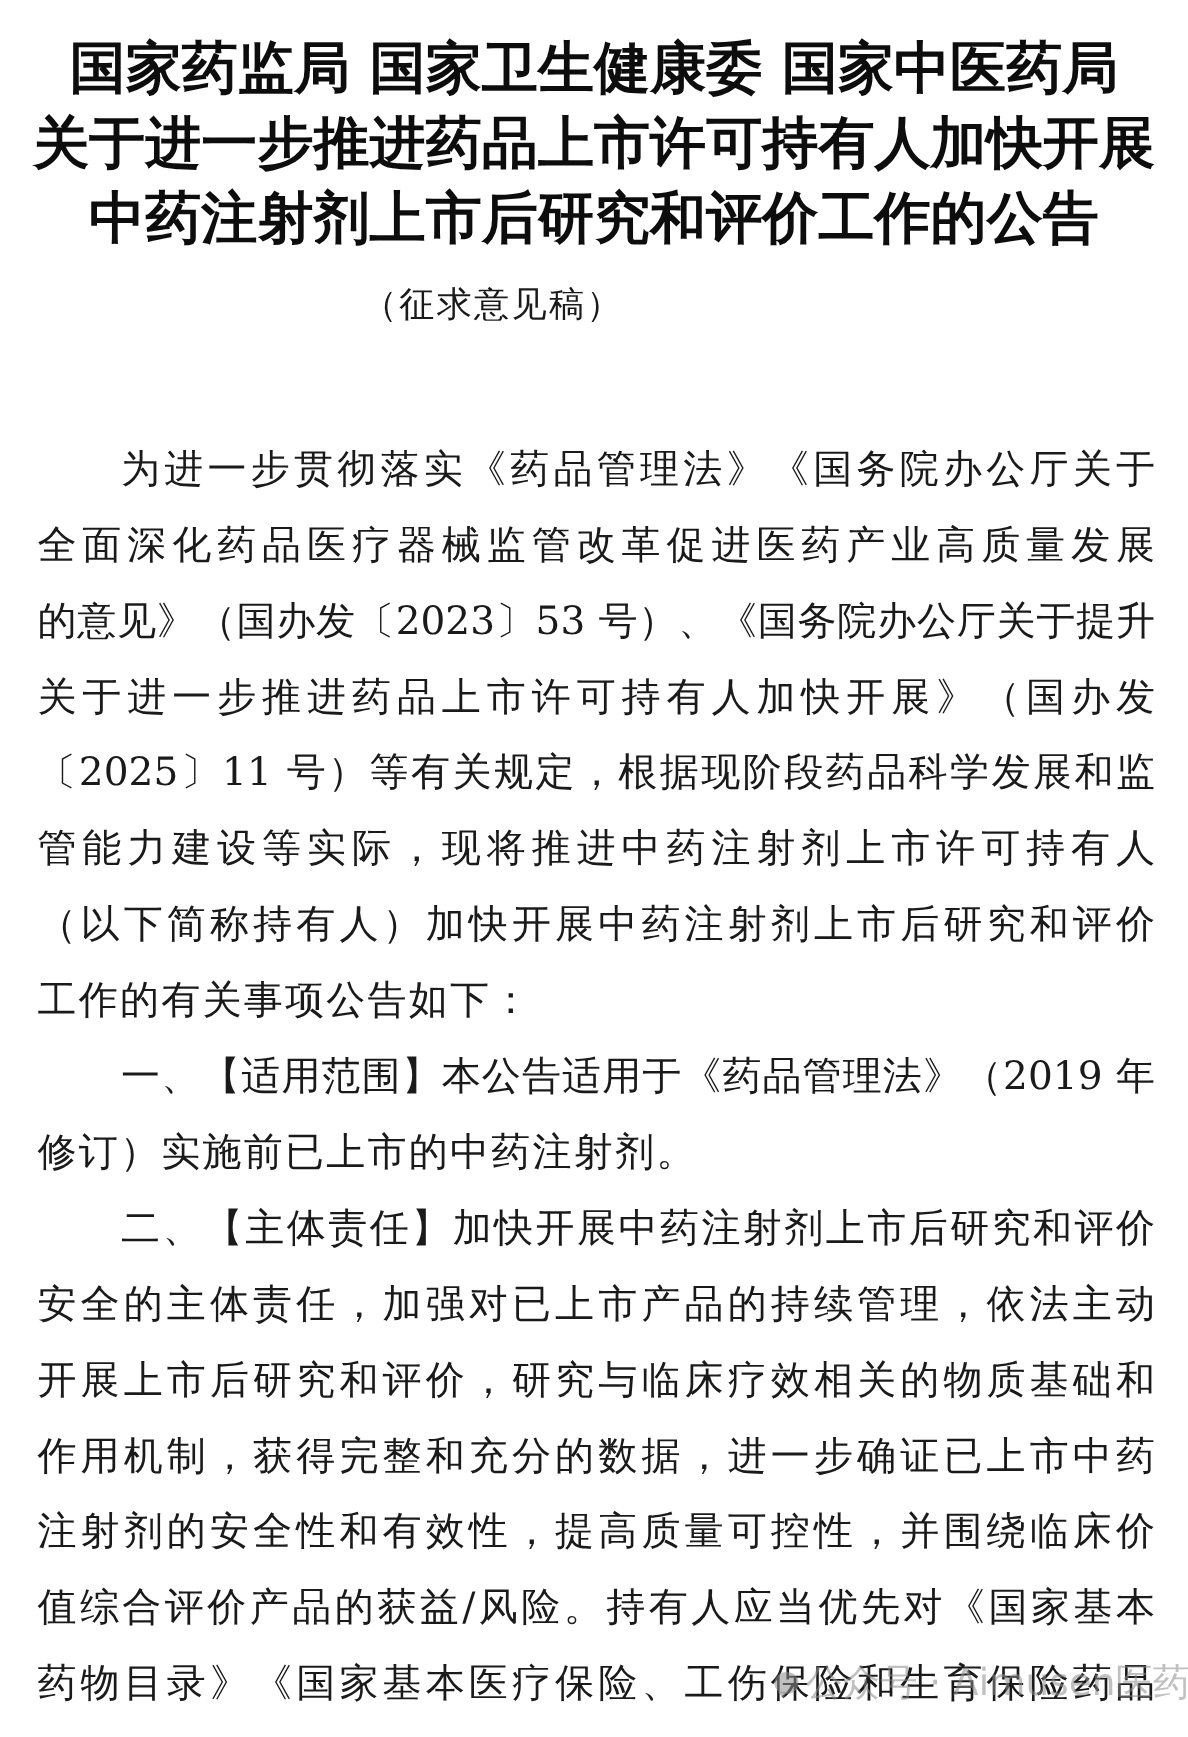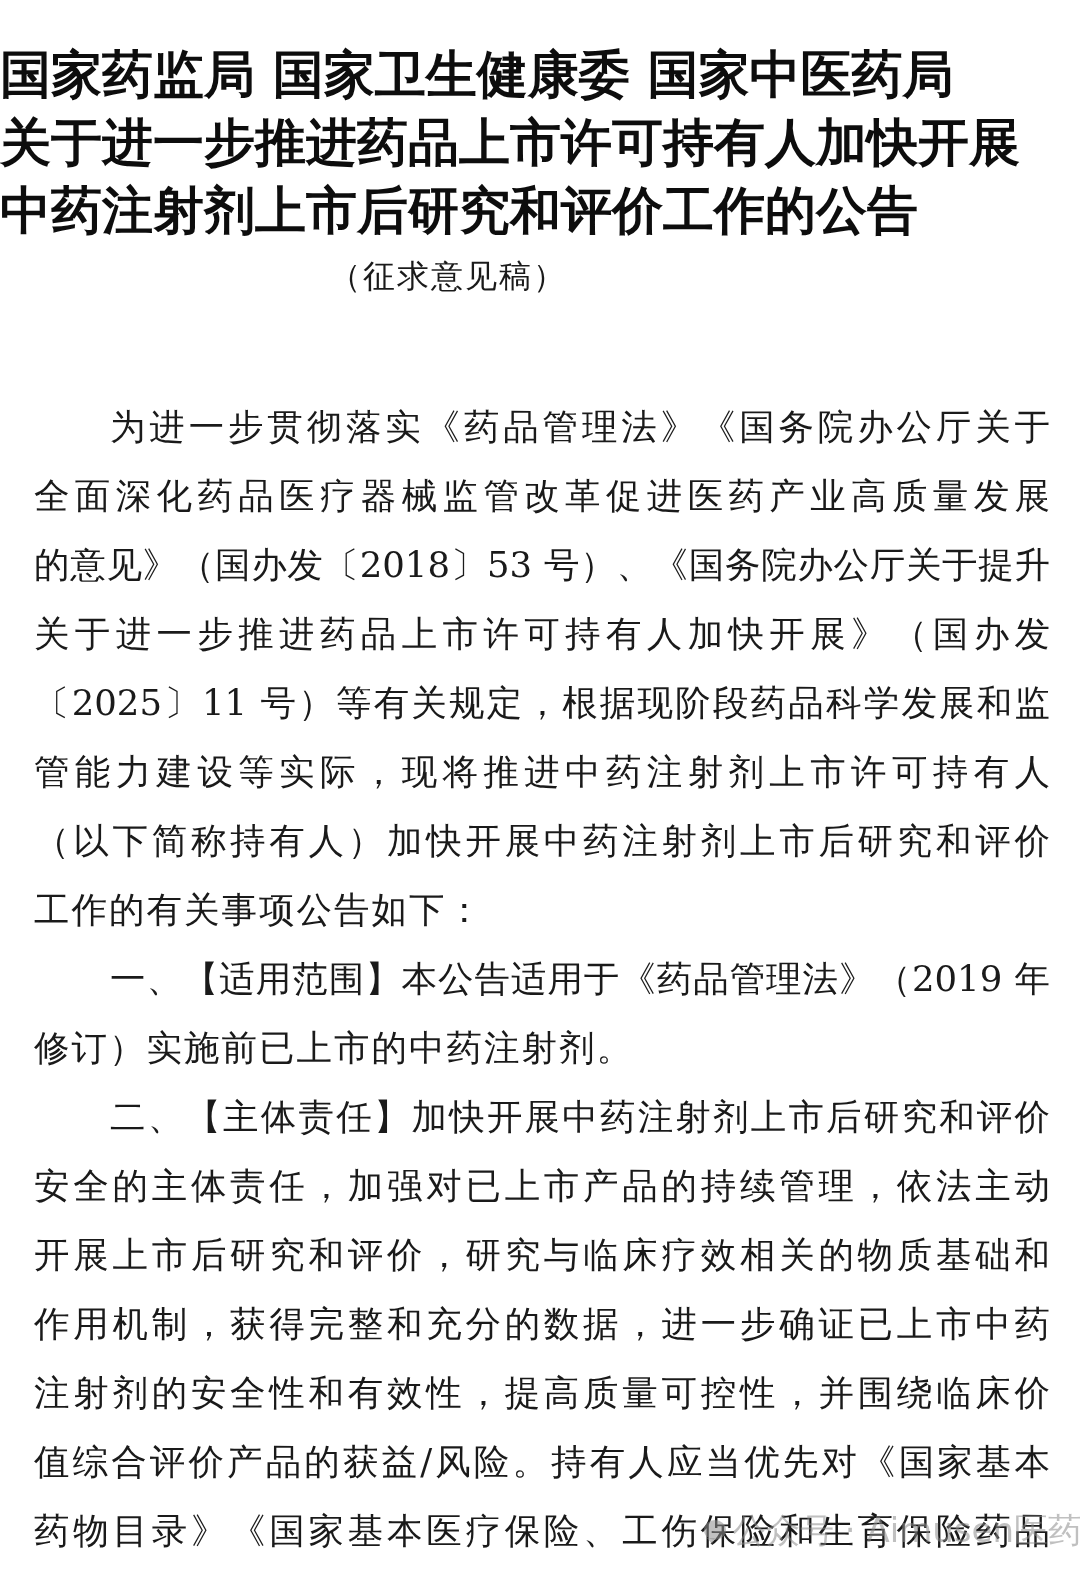--- a/index.html
+++ b/index.html
@@ -7,22 +7,23 @@
       width: 1080px;
       height: 1579px;
       overflow: hidden;
       position: relative;
       color: #111111;
       font-family: "DejaVu Serif", "Liberation Serif", serif;
     }
     .title-block {
       position: absolute;
       left: 0;
-      top: 40px;
+      top: 28px;
       width: 1080px;
+      text-align: center;
     }
     .title-line {
       font-family: "DejaVu Serif", "Liberation Serif", serif;
       font-weight: bold;
       font-size: 51px;
       line-height: 68px;
       letter-spacing: 0px;
       white-space: nowrap;
       color: #0d0d0d;
     }
@@ -95,21 +96,21 @@
   <div class="title-line">国家药监局  国家卫生健康委  国家中医药局</div>
   <div class="title-line">关于进一步推进药品上市许可持有人加快开展</div>
   <div class="title-line">中药注射剂上市后研究和评价工作的公告</div>
 </div>
 
 <div class="subtitle">（征求意见稿）</div>
 
 <div class="body-text">
   <div class="line indent">为进一步贯彻落实《药品管理法》《国务院办公厅关于</div>
   <div class="line">全面深化药品医疗器械监管改革促进医药产业高质量发展</div>
-  <div class="line">的意见》（国办发〔2018〕53 号）、《国务院办公厅关于提升</div>
+  <div class="line">的意见》（国办发〔2023〕53 号）、《国务院办公厅关于提升</div>
   <div class="line">关于进一步推进药品上市许可持有人加快开展》（国办发</div>
   <div class="line">〔2025〕11 号）等有关规定，根据现阶段药品科学发展和监</div>
   <div class="line">管能力建设等实际，现将推进中药注射剂上市许可持有人</div>
   <div class="line">（以下简称持有人）加快开展中药注射剂上市后研究和评价</div>
   <div class="line last">工作的有关事项公告如下：</div>
   <div class="line indent">一、【适用范围】本公告适用于《药品管理法》（2019 年</div>
   <div class="line last">修订）实施前已上市的中药注射剂。</div>
   <div class="line indent">二、【主体责任】加快开展中药注射剂上市后研究和评价</div>
   <div class="line">安全的主体责任，加强对已上市产品的持续管理，依法主动</div>
   <div class="line">开展上市后研究和评价，研究与临床疗效相关的物质基础和</div>

